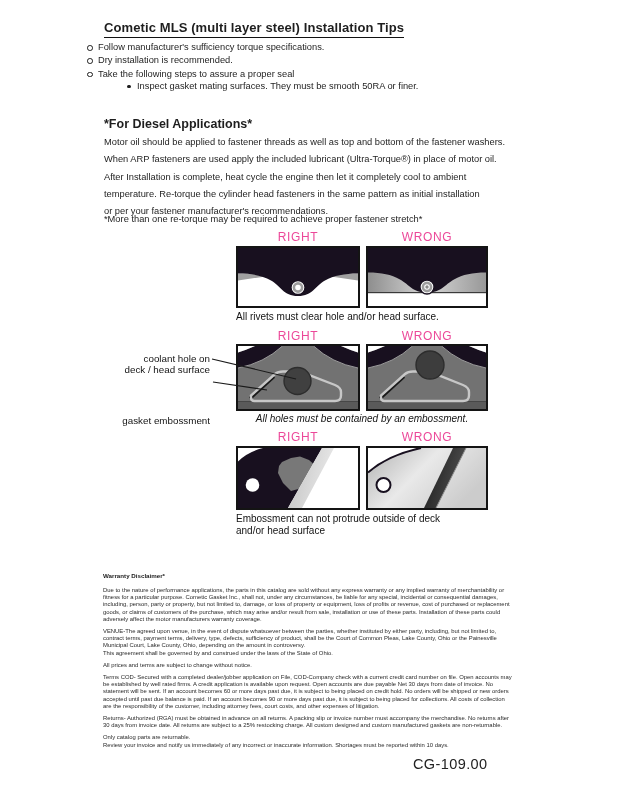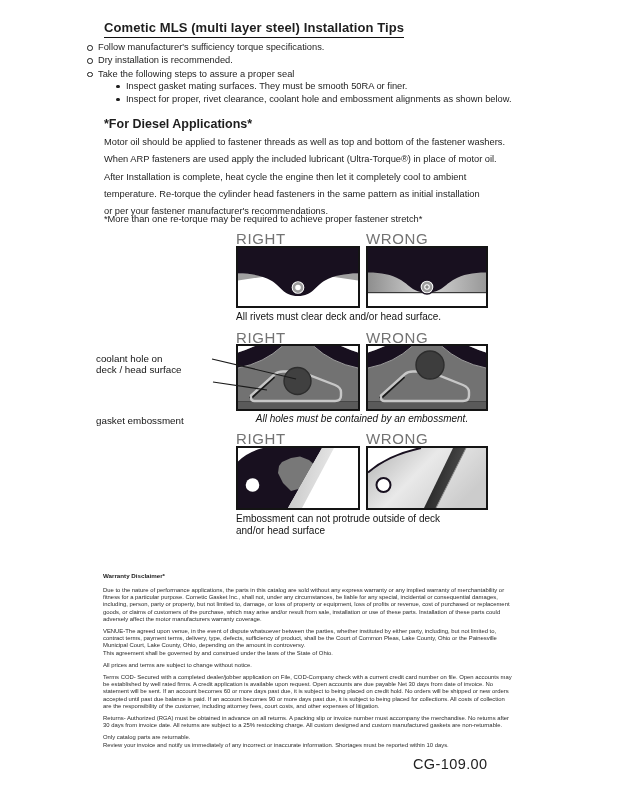--- a/index.html
+++ b/index.html
@@ -19,44 +19,43 @@
   .bullets{list-style:none;margin:0;padding:0;font-size:9.3px;line-height:13.3px;}
   .bullets li{position:relative;padding-left:11px;}
   .o-marker{
     position:absolute;left:0;top:4px;width:3.6px;height:3.6px;border:1px solid #1e1e1e;
     border-radius:50%;display:block;
   }
   .d-marker{
     position:absolute;left:1px;top:4.6px;width:3.6px;height:3.6px;background:#1e1e1e;
     border-radius:50%;display:block;
   }
-  .fig-title{font-size:15px;letter-spacing:0.6px;text-align:left;color:#737373;}
+  .fig-title{font-size:12px;letter-spacing:0.6px;text-align:center;color:#ec4899;}
   .diag{box-sizing:border-box;border:2px solid #141414;background:#fff;}
   .diag svg{display:block;width:100%;height:100%;}
   .caption{font-size:10px;line-height:11.5px;color:#131313;}
-  .ann-labels{font-size:9.8px;line-height:11.5px;text-align:left;color:#131313;}
+  .ann-labels{font-size:9.8px;line-height:11.5px;text-align:right;color:#131313;}
   .fine{font-size:5.9px;line-height:7.2px;margin:0 0 5px 0;color:#2a2a2a;}
   .fine-head{font-size:6.2px;font-weight:bold;margin:0 0 8px 0;color:#1a1a1a;}
   .pageno{font-size:14.5px;letter-spacing:0.4px;color:#222;}
 </style>
 </head>
 <body>
 
 <div class="page">
 
   <h1 class="abs title" style="left:104px;top:20px;">Cometic MLS (multi layer steel) Installation Tips</h1>
 
   <ul class="abs bullets" style="left:87px;top:41px;">
     <li><span class="o-marker"></span><span>Follow manufacturer's sufficiency torque specifications.</span></li>
     <li><span class="o-marker"></span><span>Dry installation is recommended.</span></li>
     <li><span class="o-marker"></span><span>Take the following steps to assure a proper seal</span></li>
   </ul>
-  <ul class="abs bullets" style="left:115px;top:80px;">
+  <ul class="abs bullets" style="left:126px;top:80px;">
     <li><span class="d-marker"></span><span>Inspect gasket mating surfaces.  They must be smooth 50RA or finer.</span></li>
-    <li><span class="d-marker"></span><span>Inspect for proper, rivet clearance, coolant hole and embossment alignments as shown below.</span></li>
   </ul>
 
   <div class="abs bold" style="left:104px;top:117px;font-size:12.5px;">*For Diesel Applications*</div>
   <p class="abs body pre" style="left:104px;top:134px;width:440px;">Motor oil should be applied to fastener threads as well as top and bottom of the fastener washers.
 When ARP fasteners are used apply the included lubricant (Ultra-Torque®) in place of motor oil.</p>
   <p class="abs body pre" style="left:104px;top:169px;width:440px;">After Installation is complete, heat cycle the engine then let it completely cool to ambient
 temperature. Re-torque the cylinder head fasteners in the same pattern as initial installation
 or per your fastener manufacturer's recommendations.</p>
   <p class="abs body" style="left:104px;top:211px;width:440px;">*More than one re-torque may be required to achieve proper fastener stretch*</p>
 
@@ -82,21 +81,21 @@
         </linearGradient>
       </defs>
       <rect x="0" y="24" width="118" height="20.5" fill="url(#f1g)"></rect>
       <rect x="0" y="44" width="118" height="1.2" fill="#3a3a3a"></rect>
       <path d="M0,0 H118 V24.5 C104,24.5 95,26.5 86,31.5 C76,37 74,44.5 59,44.5 C44,44.5 42,37 32,31.5 C23,26.5 14,24.5 0,24.5 Z" fill="#18101f"></path>
       <circle cx="59" cy="39" r="7" fill="#ffffff" stroke="#18101f" stroke-width="1.3"></circle>
       <circle cx="59" cy="39" r="4.1" fill="none" stroke="#9d9d9d" stroke-width="2.6"></circle>
       <circle cx="59" cy="39" r="1.7" fill="#8a8a8a"></circle>
     </svg>
   </div>
-  <div class="abs caption" style="left:236px;top:311px;width:280px;">All rivets must clear deck and/or head surface.</div>
+  <div class="abs caption" style="left:236px;top:311px;width:280px;">All rivets must clear hole and/or head surface.</div>
 
   <div class="abs fig-title" style="left:236px;top:329px;width:124px;">RIGHT</div>
   <div class="abs fig-title" style="left:366px;top:329px;width:122px;">WRONG</div>
 
   <div class="abs ann-labels pre" style="left:96px;top:341px;width:114px;">
     <div>coolant hole on
 deck / head surface</div>
     <div style="margin-top:28px;">gasket embossment</div>
   </div>
 

